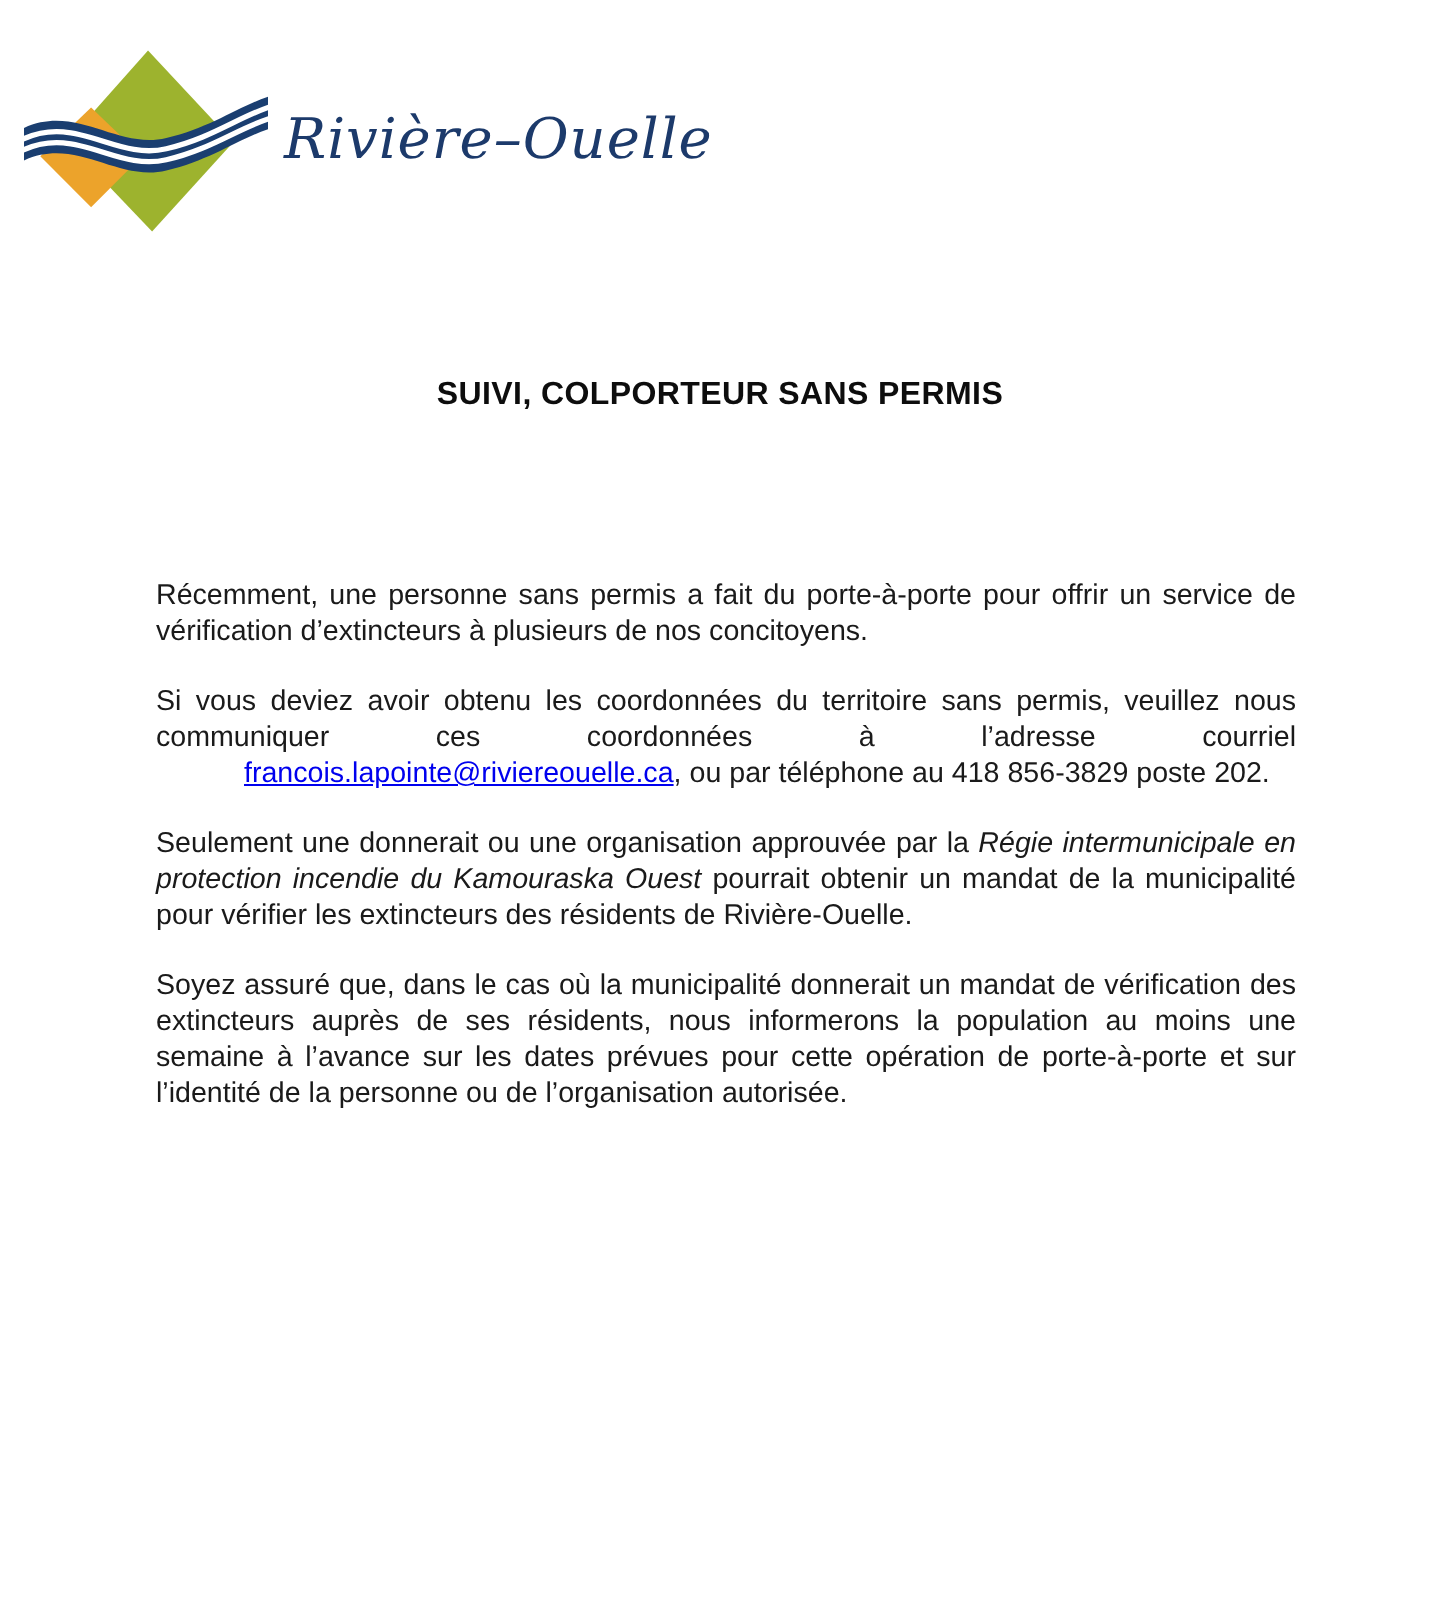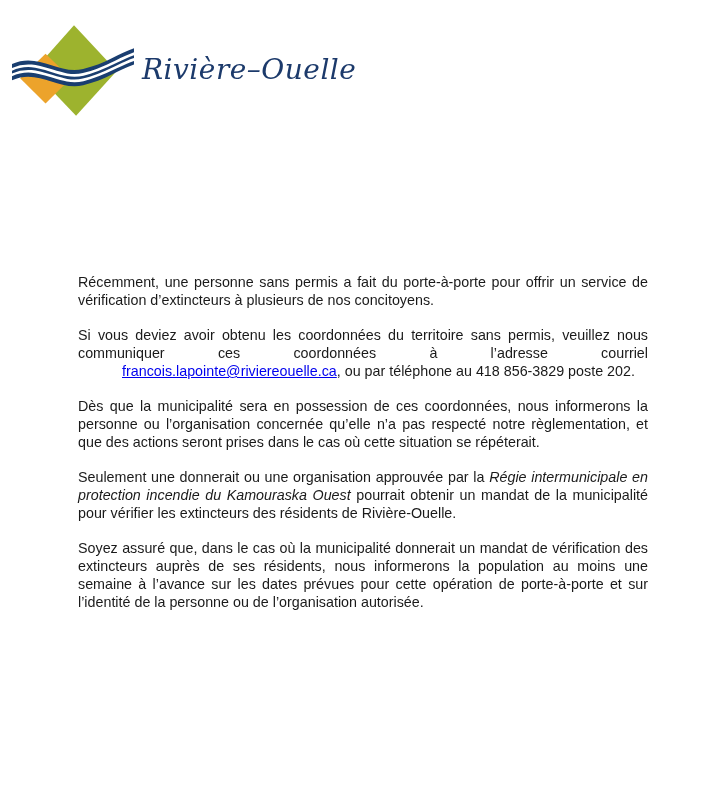--- a/index.html
+++ b/index.html
@@ -38,21 +38,21 @@
     position: absolute; top: 189px; left: 0; width: 720px;
     text-align: center;
     font-weight: bold;
     font-size: 16px;
     color: #0d0d0d;
     letter-spacing: 0.2px;
   }
 
   
   .content {
-    position: absolute; left: 78px; top: 273px; width: 570px;
+    position: absolute; left: 78px; top: 289px; width: 570px;
     font-size: 14.3px; line-height: 18px;
   }
   .content p { text-align: justify; margin-bottom: 17px; }
   .content p.last { text-align: left; margin-bottom: 0; }
   a.email { color: var(--link_blue, #0000ee); text-decoration: underline; margin-left: 44px; }
   .it { font-style: italic; }
 </style>
 </head>
 <body>
 
@@ -62,22 +62,22 @@
     <svg class="logo-svg" viewBox="0 0 120 96" aria-hidden="true">
       <polygon class="lg" points="61,5 103,50 63,94 21,50"></polygon>
       <polygon class="lo" points="33,33 58,57 33,82 8,57"></polygon>
       <path class="lnavy" d="M -2 44 C 25 30 45 54 70 48 C 92 43 106 32 122 27 L 122 43 C 106 48 92 59 70 64 C 45 70 25 46 -2 60 Z"></path>
       <path class="lwhite" d="M -2 49.3 C 25 35.3 45 59.3 70 53.3 C 92 48.3 106 37.3 122 32.3"></path>
       <path class="lwhite" d="M -2 54.7 C 25 40.7 45 64.7 70 58.7 C 92 53.7 106 42.7 122 38"></path>
     </svg>
     <span class="wordmark">Rivière–Ouelle</span>
   </div>
 
+  <div class="doc-title">SUIVI, COLPORTEUR SANS PERMIS</div>
 
   <div class="content">
     <p>Récemment, une personne sans permis a fait du porte-à-porte pour offrir un service de vérification d’extincteurs à plusieurs de nos concitoyens.</p>
     <p><span>Si vous deviez avoir obtenu les coordonnées du territoire sans permis, veuillez nous communiquer ces coordonnées à l’adresse courriel </span><a class="email" href="#">francois.lapointe@riviereouelle.ca</a><span>, ou par téléphone au 418 856-3829 poste 202.</span></p>
-    <p>Dès que la municipalité sera en possession de ces coordonnées, nous informerons la personne ou l’organisation concernée qu’elle n’a pas respecté notre règlementation, et que des actions seront prises dans le cas où cette situation se répéterait.</p>
     <p><span>Seulement une donnerait ou une organisation approuvée par la </span><span class="it">Régie intermunicipale en protection incendie du Kamouraska Ouest</span><span> pourrait obtenir un mandat de la municipalité pour vérifier les extincteurs des résidents de Rivière-Ouelle.</span></p>
     <p>Soyez assuré que, dans le cas où la municipalité donnerait un mandat de vérification des extincteurs auprès de ses résidents, nous informerons la population au moins une semaine à l’avance sur les dates prévues pour cette opération de porte-à-porte et sur l’identité de la personne ou de l’organisation autorisée.</p>
   </div>
 
 </div>
 
 </body></html>

